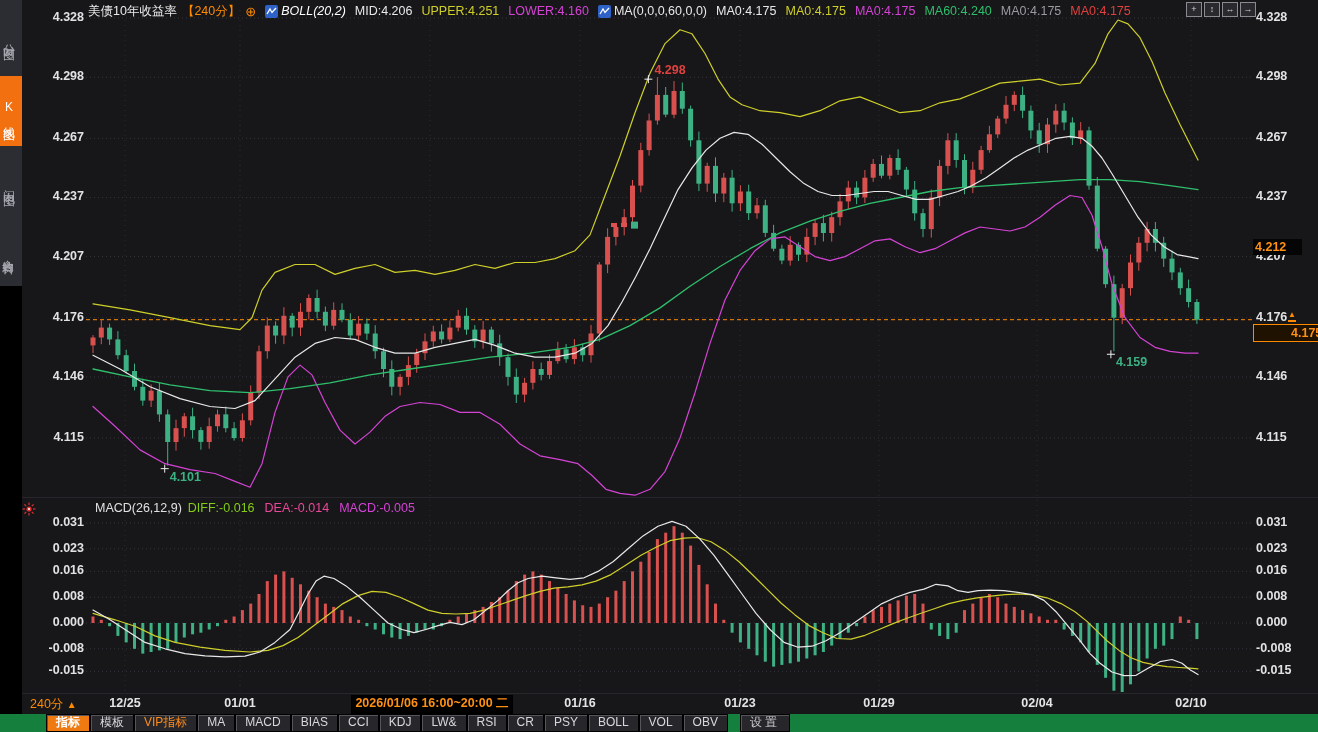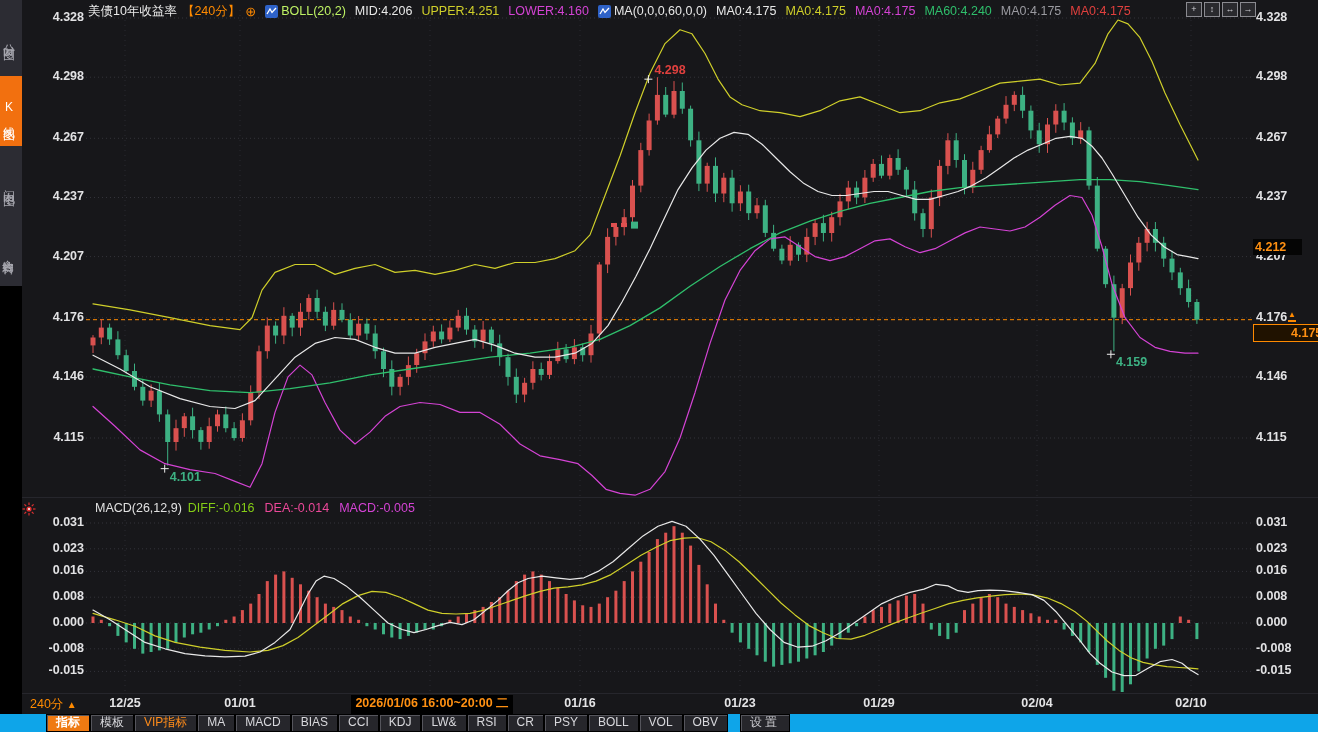--- a/index.html
+++ b/index.html
@@ -33,21 +33,21 @@
   #macd-hdr{position:absolute;left:95px;top:501px;display:flex;gap:10px;font-size:12.5px;}
   #marquee{position:absolute;left:22px;top:502px;}
   
   #xaxis{position:absolute;left:22px;top:694px;width:1296px;height:20px;background:#17171a;}
   .xtick{position:absolute;top:2px;transform:translateX(-50%);font-size:12.5px;font-weight:700;color:#e4e4e6;}
   #date-box{position:absolute;left:330px;top:1px;width:162px;height:26px;background:#000;
             color:#ff9012;font-weight:700;font-size:12.5px;text-align:center;line-height:17px;}
   #period-label{position:absolute;left:8px;top:2px;color:#ff8a00;font-weight:400;font-size:12.5px;cursor:pointer;}
   #period-label .tri{font-size:10px;}
   
-  #toolbar{position:absolute;left:0;top:714px;width:1318px;height:18px;background:#0ea5e9;
+  #toolbar{position:absolute;left:0;top:714px;width:1318px;height:18px;background:#15803d;
            display:flex;align-items:stretch;padding-left:46px;box-sizing:border-box;}
   .tb-btn{font-size:12px;color:#d8d8dc;background:#26262b;border:1px solid #000;
           box-shadow:inset 1px 1px 0 #55555c;padding:0 9px;line-height:15px;cursor:pointer;white-space:nowrap;}
   .tb-btn.active{background:#ef7a12;color:#fff;font-weight:700;}
   .tb-btn.vip{color:#ff8c1a;}
   .tb-btn.settings{margin-left:12px;letter-spacing:3px;color:#c9c9ce;}
   
   #watermark{position:absolute;left:1183px;top:680px;font-size:37px;color:#e3e3e5;letter-spacing:1px;z-index:30;}
   #chart-svg{position:absolute;left:0;top:0;}
   .sep{position:absolute;left:22px;width:1296px;height:1px;background:#26262c;}
@@ -525,21 +525,21 @@
       <div class="sb-item active" style="top: 76px; height: 70px;">K线图</div>
       <div class="sb-item" style="top: 150px; height: 68px;">闪电图</div>
       <div class="sb-item" style="top: 222px; height: 62px; letter-spacing: 1px; font-size: 11.5px;">合约资料</div>
     </aside>
 
   <header id="hdr">
     <span class="seg" style="color:#eaeaea">美债10年收益率</span>
     <span class="seg" style="color:#ff8a00;margin-left:-4px">【240分】</span>
     <span class="seg" style="color:#ff8a00;font-size:13px;margin-left:-4px">⊕</span>
     <span id="hdr-segs" style="display:flex;gap:9px;align-items:center">
-        <span class="seg" style="color: #bef264;">
+        <span class="seg" style="color: #ffffff; font-style: italic;">
           <span class="mini-chart-icon"><svg width="13" height="13">
               <rect x="0" y="0" width="13" height="13" rx="2" fill="#2e62c8"></rect>
               <polyline points="2,9 5,4 7,7.5 11,3" fill="none" stroke="#fff" stroke-width="1.3"></polyline>
             </svg></span>
           <span>BOLL(20,2)</span>
         </span>
         <span class="seg" style="color: rgb(232, 232, 232);">
           <span>MID:4.206</span>
         </span>
         <span class="seg" style="color: rgb(207, 207, 42);">

